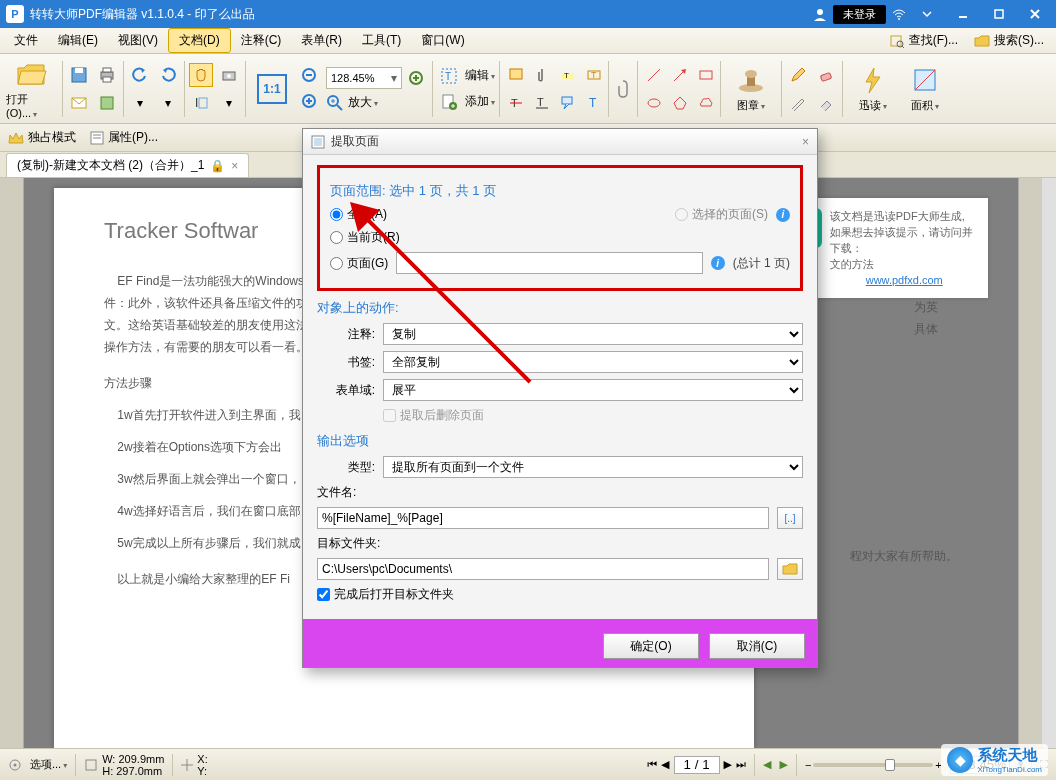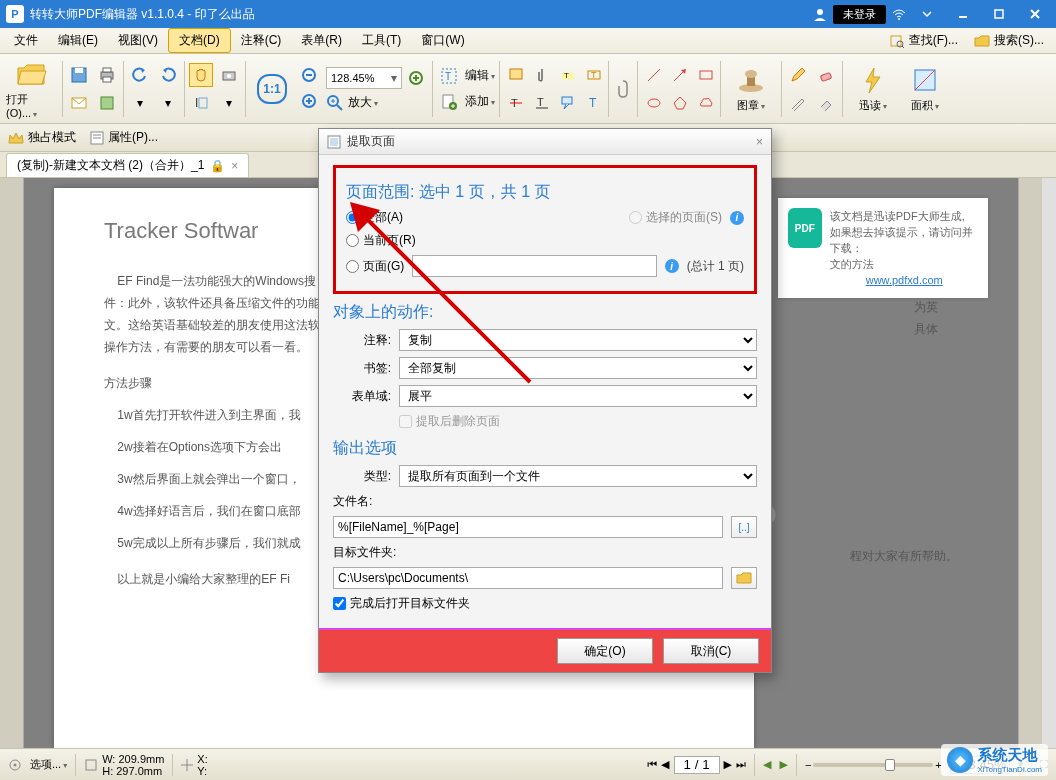--- a/index.html
+++ b/index.html
@@ -54,32 +54,32 @@
 .sidebox .txt { font-size: 11px; color: #666; line-height: 16px; }
 .sidebox .txt a { color: #2b7cd3; text-decoration: underline; margin-left: 36px; }
 
 .statusbar { position: absolute; bottom: 0; left: 0; right: 0; height: 32px; background: linear-gradient(#f4f2e8, #e4e0cf); border-top: 1px solid #c8c4b0; display: flex; align-items: center; padding: 0 8px; gap: 8px; font-size: 11px; }
 .statusbar .sep { width: 1px; background: #c8c4b0; height: 22px; }
 .statusbar .block { display: flex; align-items: center; gap: 4px; }
 .statusbar .zoom-slider { display: flex; align-items: center; gap: 2px; }
 .statusbar .slider-track { width: 120px; height: 4px; background: #c8c4b0; border-radius: 2px; position: relative; }
 .statusbar .slider-thumb { position: absolute; left: 72px; top: -4px; width: 10px; height: 12px; background: #fff; border: 1px solid #888; border-radius: 2px; }
 
-.dialog { position: absolute; left: 318px; top: 128px; width: 454px; background: #f4f4f4; border: 1px solid #888; box-shadow: 4px 6px 12px rgba(0,0,0,.3); z-index: 50; }
+.dialog { position: absolute; left: 302px; top: 128px; width: 516px; background: #f4f4f4; border: 1px solid #888; box-shadow: 4px 6px 12px rgba(0,0,0,.3); z-index: 50; }
 .dialog .dlg-title { height: 26px; background: linear-gradient(#fff,#eaeaea); display: flex; align-items: center; padding: 0 8px; border-bottom: 1px solid #ccc; }
 .dialog .dlg-title .txt { flex: 1; font-size: 12px; color: #333; }
 .dialog .dlg-body { padding: 10px 14px; }
-.dialog .group-label { color: #2b7cd3; font-size: 16px; margin: 8px 0 6px; }
+.dialog .group-label { color: #2b7cd3; font-size: 13px; margin: 8px 0 6px; }
 .dialog .row { display: flex; align-items: center; margin: 6px 0; gap: 8px; }
 .dialog .row label { font-size: 12px; display: flex; align-items: center; gap: 4px; }
 .dialog .field-label { width: 58px; text-align: right; font-size: 12px; }
 .dialog input[type=text] { flex: 1; height: 22px; border: 1px solid #aaa; padding: 0 4px; background: #fff; font-size: 12px; }
 .dialog select { flex: 1; height: 22px; border: 1px solid #aaa; background: #fff; font-size: 12px; padding: 0 4px; }
 .dialog .redbox { border: 3px solid #d40000; padding: 6px 10px 8px; margin-bottom: 4px; }
-.dialog .dlg-buttons { background: #ef4444; border-top: 2px solid #d946ef; padding: 8px 12px; display: flex; justify-content: flex-end; gap: 10px; }
+.dialog .dlg-buttons { background: #d946ef; border-top: 6px solid #d946ef; padding: 8px 12px; display: flex; justify-content: flex-end; gap: 10px; }
 .dialog .dlg-buttons button { width: 96px; height: 26px; background: linear-gradient(#fff,#e6e6e6); border: 1px solid #999; font-size: 12px; }
 .dialog .info-i { width: 14px; height: 14px; border-radius: 50%; background: #3a9bf3; color: #fff; font-size: 10px; display: inline-flex; align-items: center; justify-content: center; font-style: italic; font-weight: bold; }
 .dialog .note { color: #444; font-size: 12px; }
 .dialog .folder-btn, .dialog .tag-btn { width: 26px; height: 22px; border: 1px solid #aaa; background: linear-gradient(#fff,#eee); display: flex; align-items: center; justify-content: center; }
 
 .arrow { position: absolute; left: 330px; top: 182px; z-index: 60; pointer-events: none; }
 
 .brand-corner { position: absolute; right: 8px; bottom: 4px; z-index: 70; display: flex; align-items: center; gap: 4px; background: rgba(255,255,255,0.8); padding: 2px 6px; border-radius: 4px; }
 .brand-corner .logo { width: 26px; height: 26px; border-radius: 50%; background: radial-gradient(#5ac2ff,#1877d2); display: flex; align-items: center; justify-content: center; color: #fff; font-size: 14px; }
 .brand-corner .txt { font-size: 15px; font-weight: bold; color: #1877d2; }
@@ -222,21 +222,21 @@
     <div class="sm-btn">
         <svg width="16" height="16">
           <text x="2" y="12" font-size="12" fill="#333">I</text>
           <rect x="6" y="3" width="8" height="10" fill="none" stroke="#6fa8dc"></rect>
         </svg>
       </div>
     <div class="sm-btn">▾</div>
   </div>
   <div class="sep"></div>
   <div class="big-btn" style="width:44px">
-    <div class="ico" style="border:2px solid #2b7cd3;border-radius:12px;width:30px;height:30px;font-size:12px;color:#2b7cd3;font-weight:bold">1:1</div>
+    <div class="ico" style="border:2px solid #2b7cd3;border-radius:0;width:30px;height:30px;font-size:12px;color:#2b7cd3;font-weight:bold">1:1</div>
   </div>
   <div class="stack">
     <div class="sm-btn">
         <svg width="18" height="18">
           <circle cx="8" cy="8" r="6" fill="none" stroke="#2b7cd3" stroke-width="2"></circle>
           <line x1="5" y1="8" x2="11" y2="8" stroke="#2b7cd3" stroke-width="2"></line>
         </svg>
       </div>
     <div class="sm-btn">
         <svg width="18" height="18">

